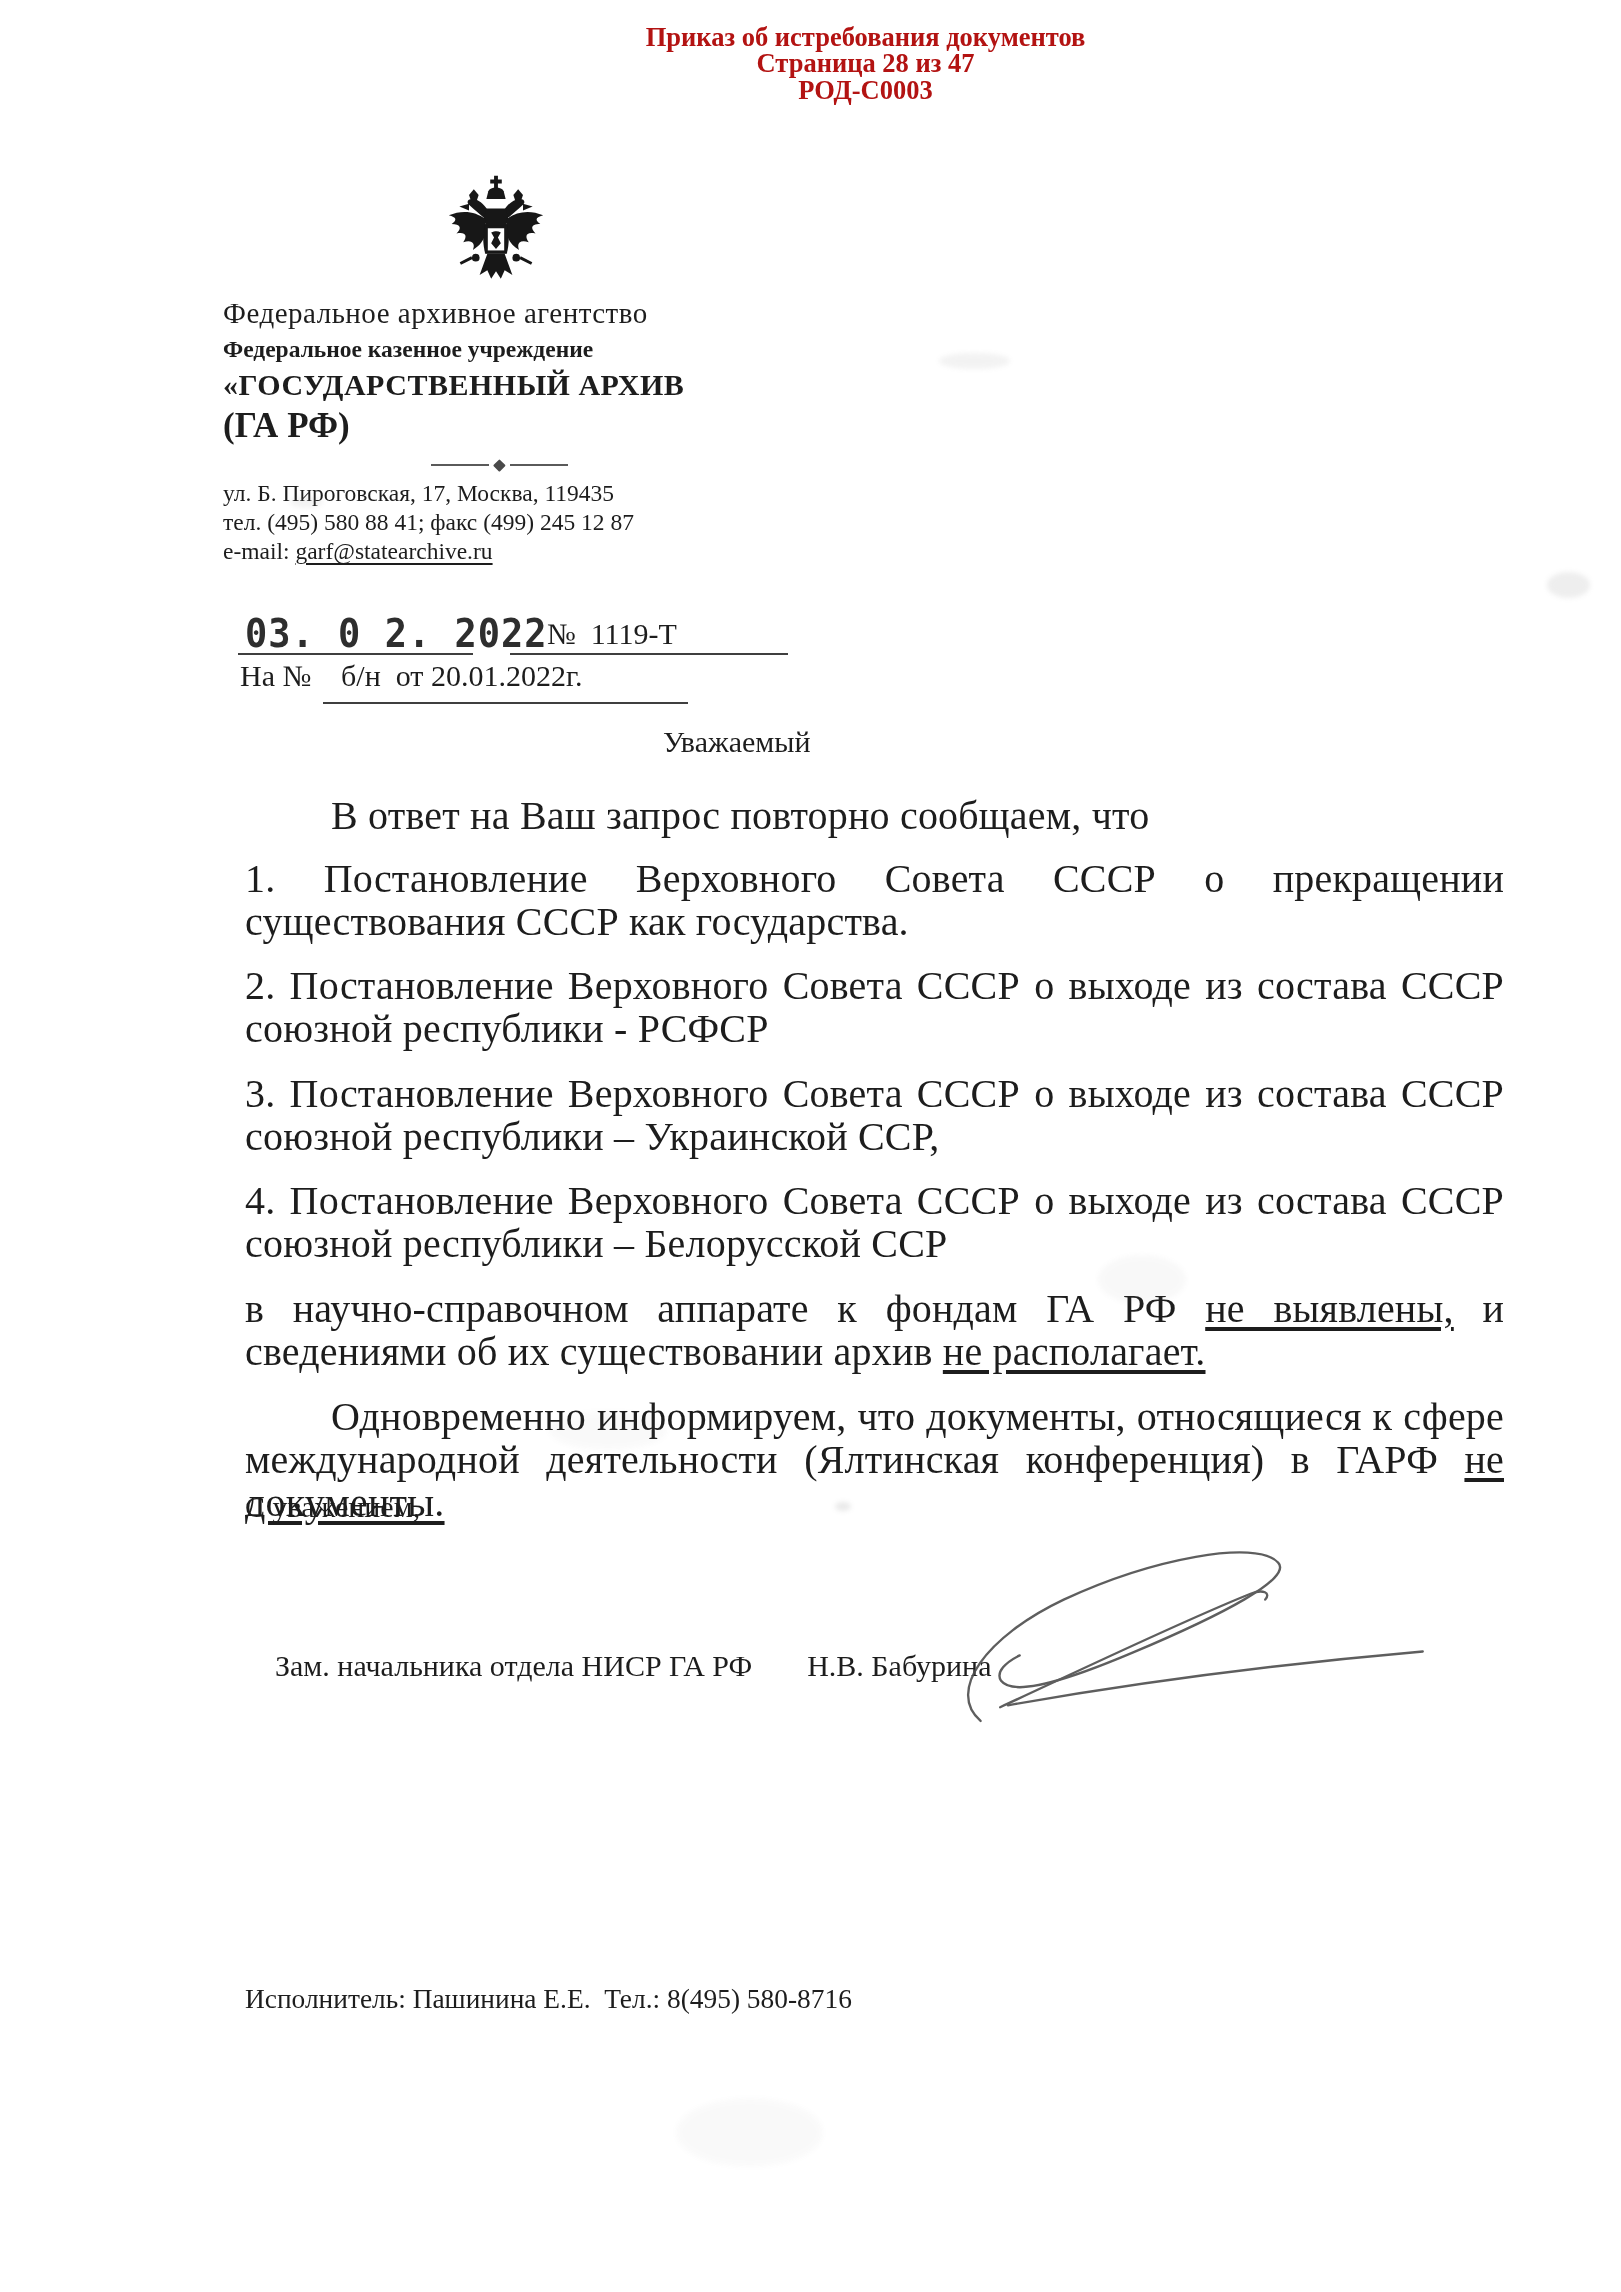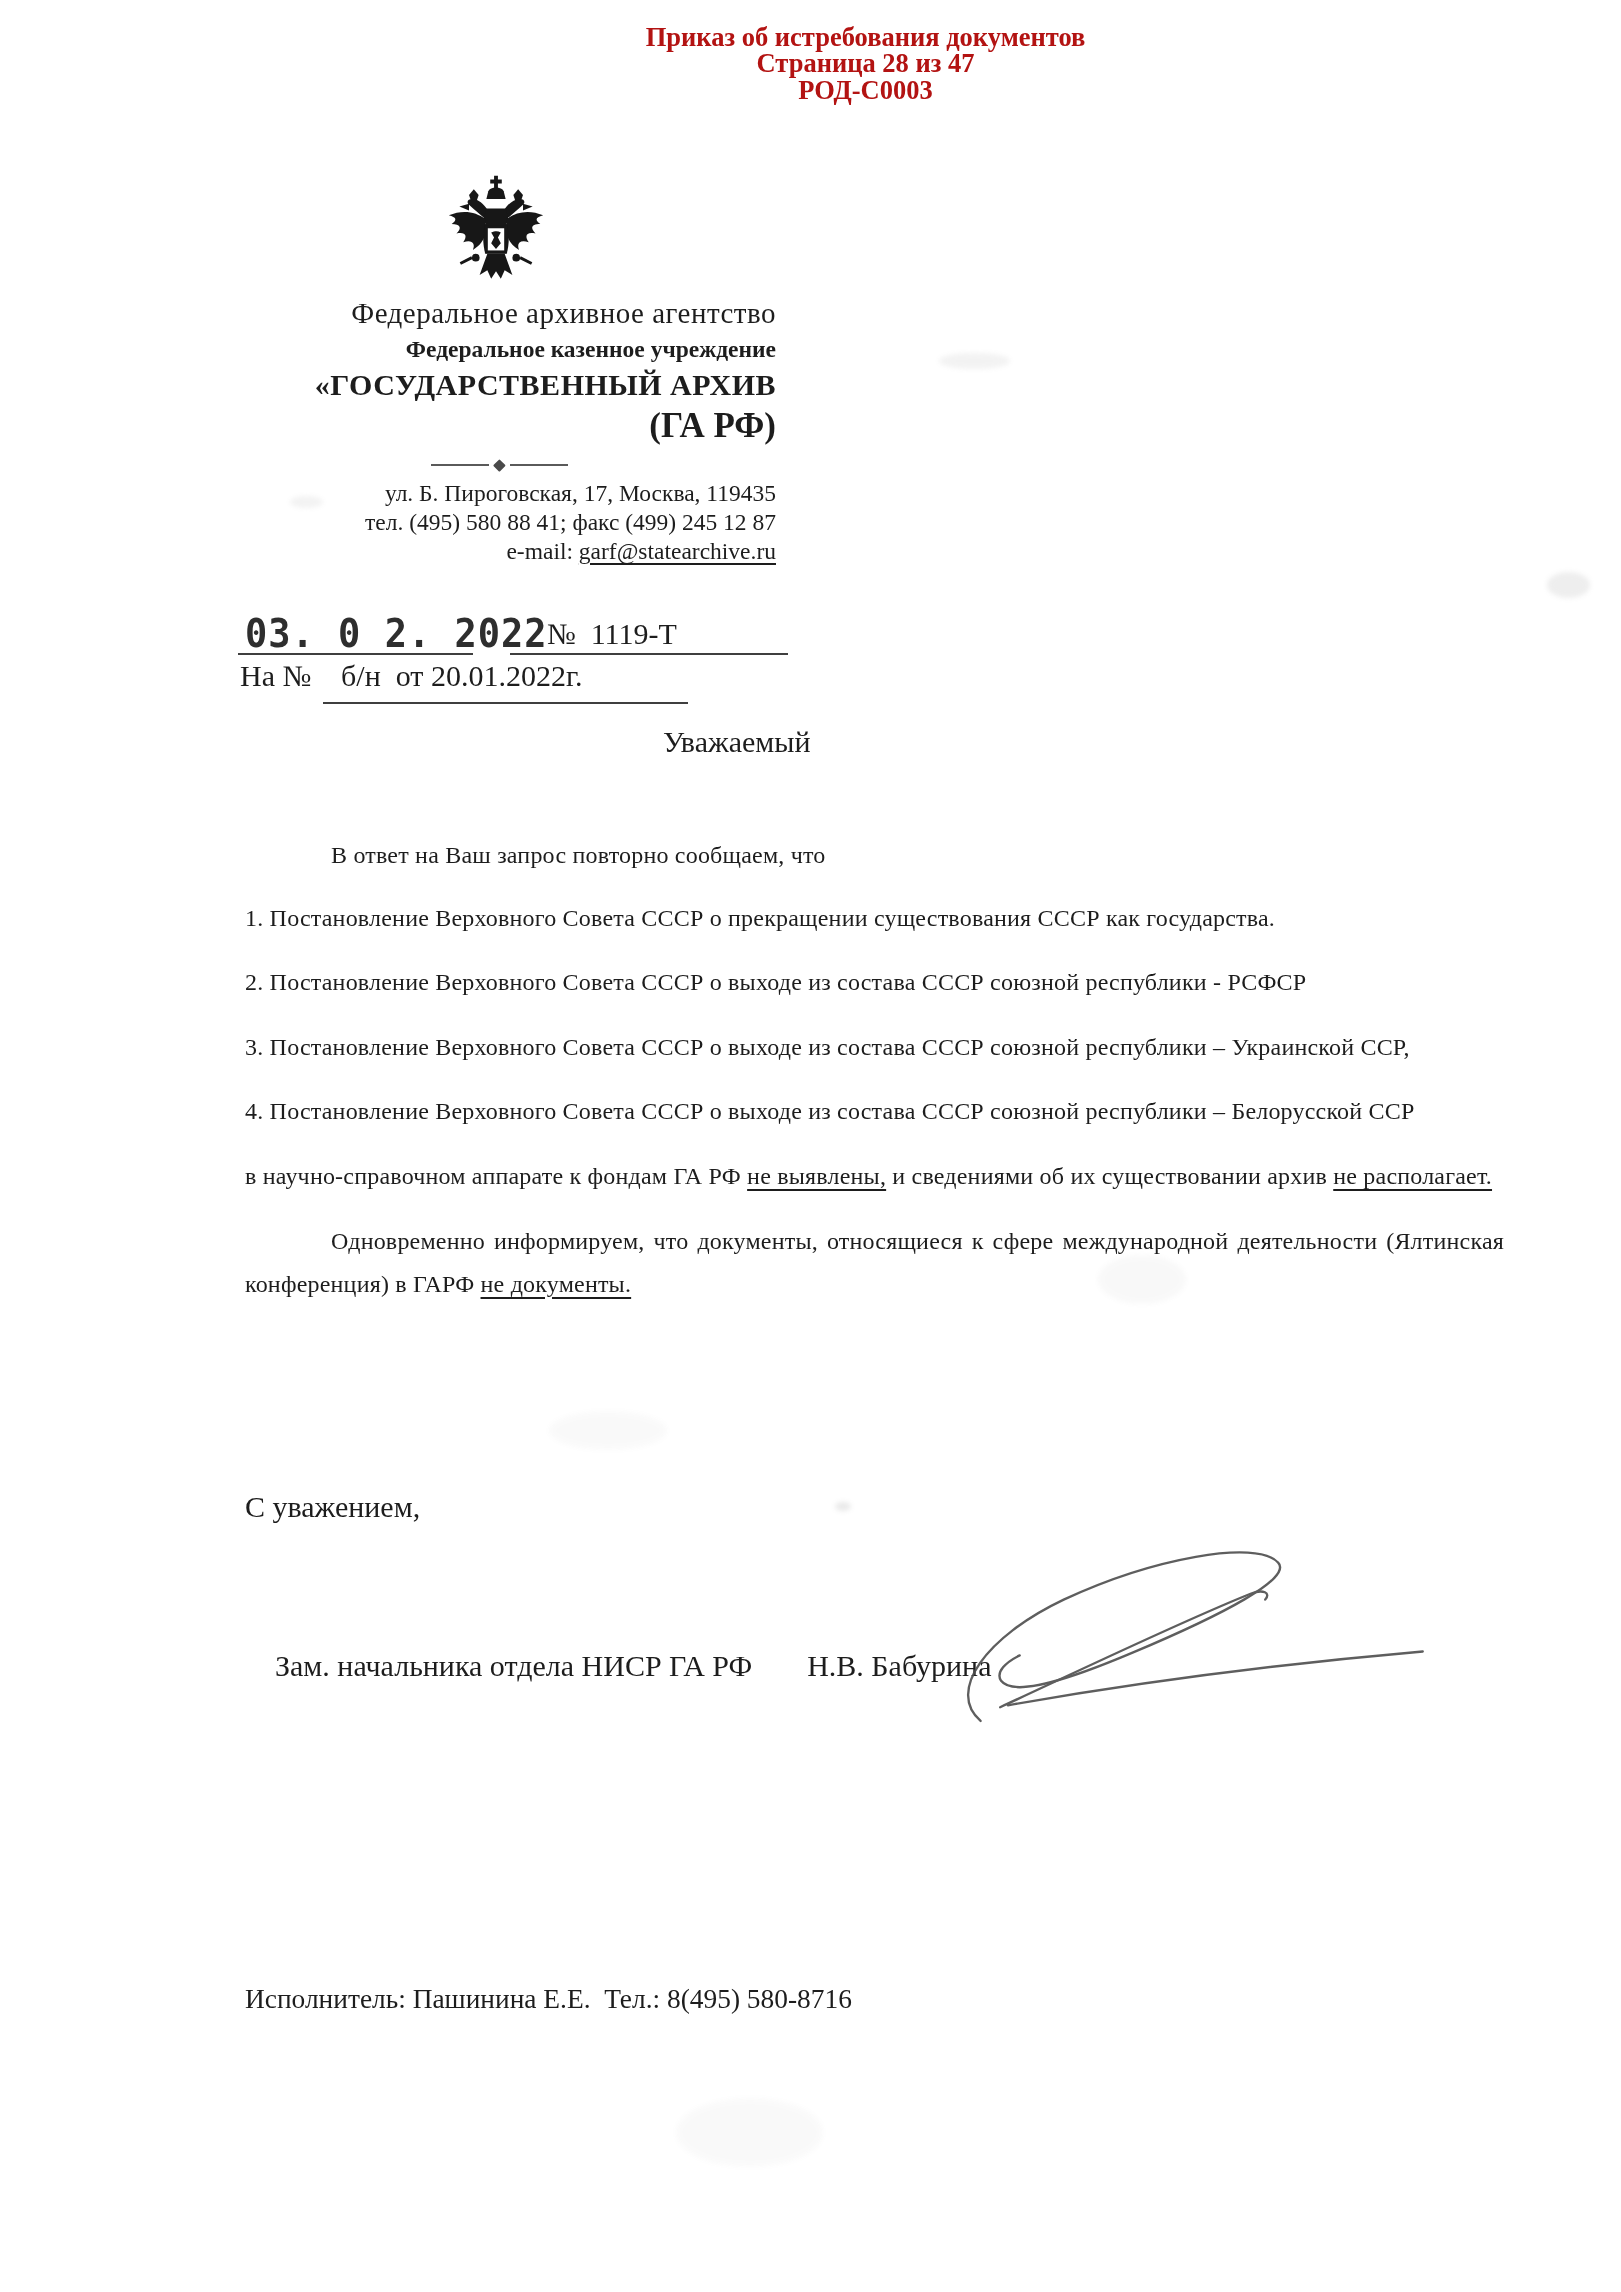--- a/index.html
+++ b/index.html
@@ -11,21 +11,21 @@
   }
   
   .red-header{
     position:absolute; top:23.5px; left:0; width:1621px; padding-left:110px; box-sizing:border-box;
     text-align:center; font-weight:bold; font-size:26.5px; line-height:26.5px;
   }
   .red-header div{white-space:pre;}
   
   .emblem{position:absolute; left:443px; top:173px; width:106px; height:125px;}
   .letterhead{
-    position:absolute; left:223px; top:296px; width:553px; text-align:right;
+    position:absolute; left:223px; top:296px; width:553px; text-align:left;
   }
   .lh-agency{font-size:29px; line-height:35px; letter-spacing:0.5px;}
   .lh-orgtype{font-size:23.5px; font-weight:bold; line-height:31px; margin-top:2.9px;}
   .lh-orgname{font-size:30px; font-weight:bold; line-height:39px; letter-spacing:0.5px;}
   .lh-abbr{font-size:35px; font-weight:bold; line-height:39px; margin-top:2px;}
   .ornament{display:flex; align-items:center; justify-content:center; margin:15.7px auto 9.8px; width:137px;}
   .ornament .bar{height:2px; background:#5a5a5a; flex:1;}
   .ornament .diamond{width:8.8px; height:8.8px; background:#4a4a4a; transform:rotate(45deg); margin:0 5.9px; border-radius:1px;}
   .lh-addr{font-size:23.5px; line-height:29px;}
   .lh-email a, .u-line{text-decoration:underline; text-underline-offset:3.9px; color:inherit;}
@@ -36,21 +36,21 @@
     letter-spacing:1px; color:#2e2e2e; transform:scaleY(1.06); white-space:pre;
   }
   .doc-number{position:absolute; left:547px; top:617px; font-size:30px; white-space:pre;}
   .rule{position:absolute; height:0; border-top:2px solid #3f3f3f;}
   .rule-a{left:238px; top:653px; width:235px;}
   .rule-b{left:510px; top:653px; width:278px;}
   .ref-line{position:absolute; left:240px; top:659px; font-size:30px; white-space:pre;}
   .rule-c{left:323px; top:702px; width:365px;}
   
   .salutation{position:absolute; left:663px; top:725px; font-size:30px;}
-  .body-block{position:absolute; left:245px; top:794px; width:1259px; font-size:24px; line-height:43px;margin-top:40px;}
+  .body-block{position:absolute; left:245px; top:794px; width:1259px; font-size:40px; line-height:43px;}
   .para{margin:0 0 21.6px; text-align:justify; letter-spacing:0.2px;}
   .para.nojust{text-align:left; margin-bottom:19.6px;}
   .para.indent{text-indent:86px;}
   .u{text-decoration:underline; text-underline-offset:4.9px;}
   .regards{position:absolute; left:245px; top:1490px; font-size:30px;}
   .signoff{position:absolute; left:245px; top:1615px; font-size:30px; white-space:pre;}
   .signoff .name{margin-left:55px;}
   .signature{position:absolute; left:931px; top:1537px; width:510px; height:225px;}
   .executor{position:absolute; left:245px; top:1984px; font-size:27.4px; white-space:pre;}
   

